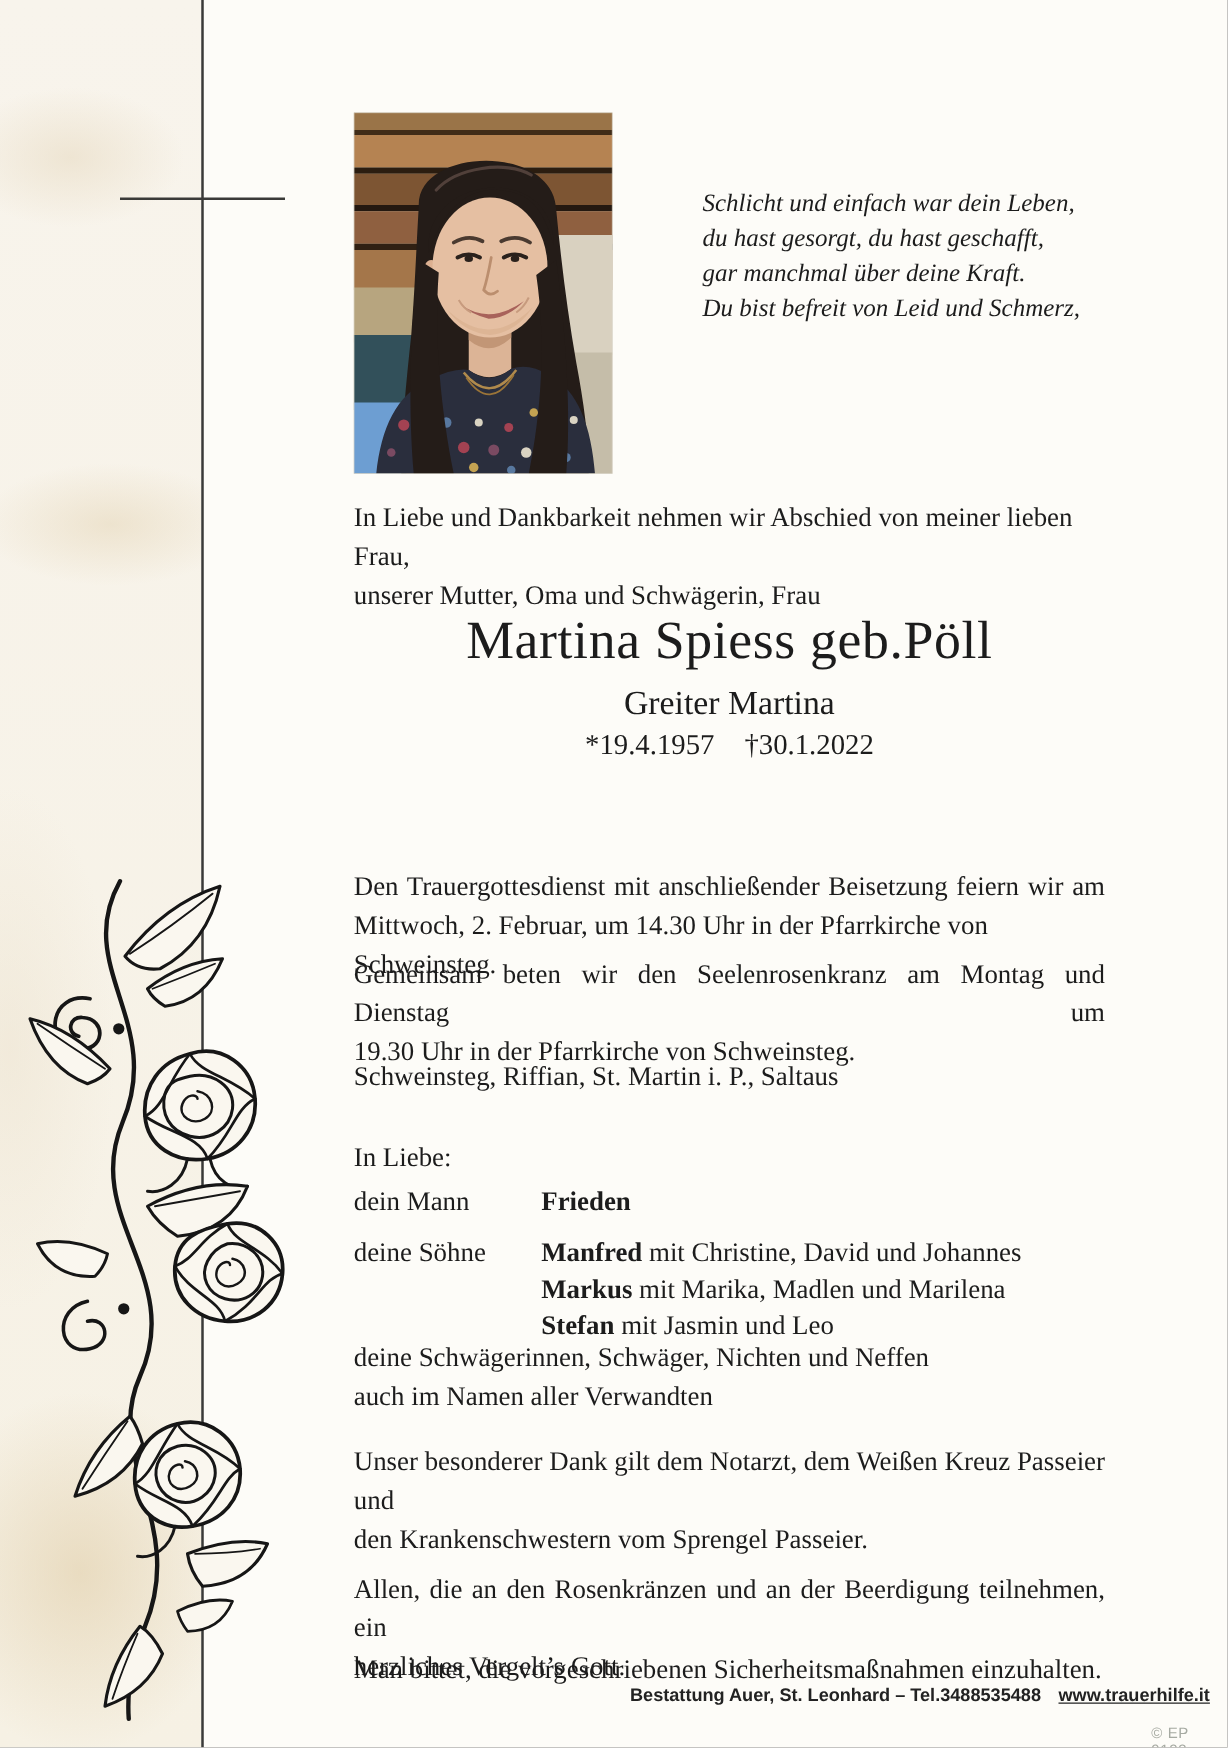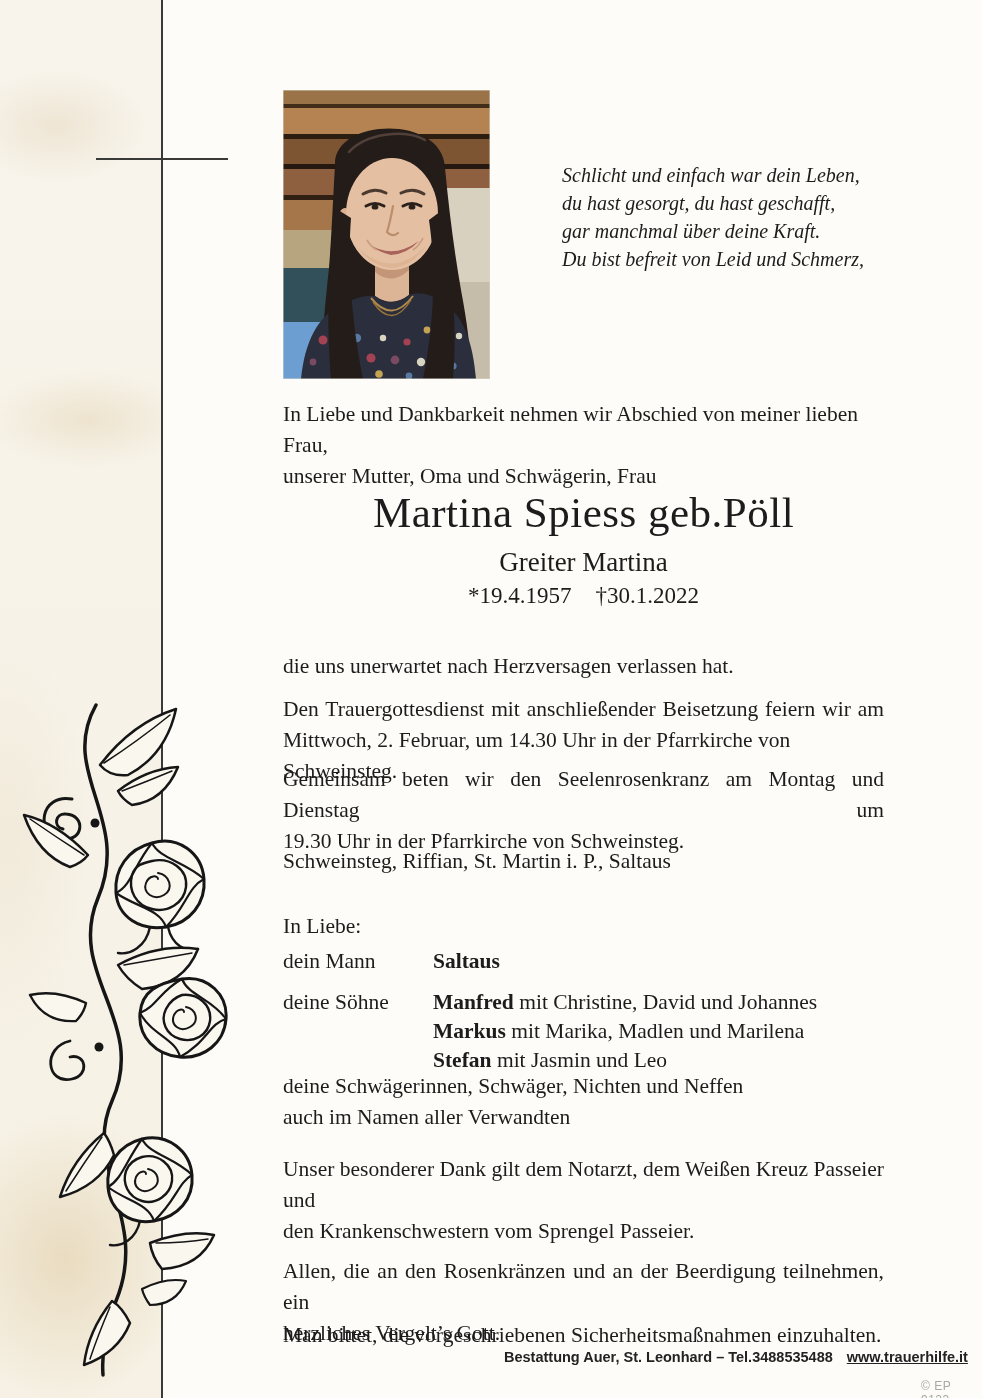--- a/index.html
+++ b/index.html
@@ -14,21 +14,21 @@
       radial-gradient(ellipse 130px 80px at 35% 9%, rgba(233,221,198,.65), transparent 70%),
       radial-gradient(ellipse 150px 70px at 55% 30%, rgba(229,214,184,.55), transparent 70%),
       radial-gradient(ellipse 170px 200px at 40% 90%, rgba(224,205,168,.6), transparent 72%),
       radial-gradient(ellipse 120px 300px at 5% 60%, rgba(236,226,206,.5), transparent 70%),
       linear-gradient(to bottom,#f8f4ec,#f6f1e4);
   }
   .vline{position:absolute;left:161px;top:0;width:2px;height:1398px;background:#3a3a38;z-index:2;}
   .hline{position:absolute;left:96px;top:158px;width:132px;height:2px;background:#3a3a38;z-index:2;}
   .rose-vine{position:absolute;left:0;top:703px;width:235px;height:675px;z-index:3;}
   .photo{position:absolute;left:283px;top:90px;width:207px;height:289px;}
-  .poem{position:absolute;left:562px;top:149px;font-style:italic;font-size:20px;line-height:28px;margin-top:12px;}
+  .poem{position:absolute;left:562px;top:149px;font-style:italic;font-size:20px;line-height:28px;}
   .col{position:absolute;left:283px;width:601px;font-size:21.5px;line-height:31px;}
   .jl{text-align:justify;text-align-last:justify;}
   .name-block{top:488px;text-align:center;}
   .big-name{font-size:43px;line-height:50px;letter-spacing:.5px;}
   .sub-name{font-size:27px;line-height:34px;margin-top:7px;text-align:center;}
   .dates{font-size:23px;line-height:30px;margin-top:2px;}
   .dates .death{margin-left:24px;}
   .label-col{position:absolute;left:283px;font-size:21.5px;line-height:29px;}
   .value-col{position:absolute;left:433px;font-size:21.5px;line-height:29px;width:451px;}
   b{font-weight:bold;}
@@ -204,38 +204,37 @@
   </div>
 
   <div class="col name-block">
     <div class="big-name">Martina Spiess geb.Pöll</div>
     <div class="sub-name">Greiter Martina</div>
     <div class="dates">
       <span class="birth">*19.4.1957</span><span class="death">†30.1.2022</span>
     </div>
   </div>
 
-  <div class="col" style="top:651px">die uns unerwartet nach Herzversagen verlassen hat.</div>
 
   <div class="col" style="top:694px">
     <div class="jl">Den Trauergottesdienst mit anschließender Beisetzung feiern wir am</div>
     <div>Mittwoch, 2. Februar, um 14.30 Uhr in der Pfarrkirche von Schweinsteg.</div>
   </div>
 
   <div class="col" style="top:764px">
     <div class="jl">Gemeinsam beten wir den Seelenrosenkranz am Montag und Dienstag um</div>
     <div>19.30 Uhr in der Pfarrkirche von Schweinsteg.</div>
   </div>
 
   <div class="col" style="top:846px">Schweinsteg, Riffian, St. Martin i. P., Saltaus</div>
 
   <div class="col" style="top:911px">In Liebe:</div>
 
   <div class="label-col" style="top:947px">dein Mann</div>
-  <div class="value-col" style="top:947px"><b>Saltaus</b></div>
+  <div class="value-col" style="top:947px"><b>Frieden</b></div>
 
   <div class="label-col" style="top:988px">deine Söhne</div>
   <div class="value-col" style="top:988px">
     <div><b>Manfred</b><span> mit Christine, David und Johannes</span></div>
     <div><b>Markus</b><span> mit Marika, Madlen und Marilena</span></div>
     <div><b>Stefan</b><span> mit Jasmin und Leo</span></div>
   </div>
 
   <div class="col" style="top:1071px">
     <div>deine Schwägerinnen, Schwäger, Nichten und Neffen</div>

